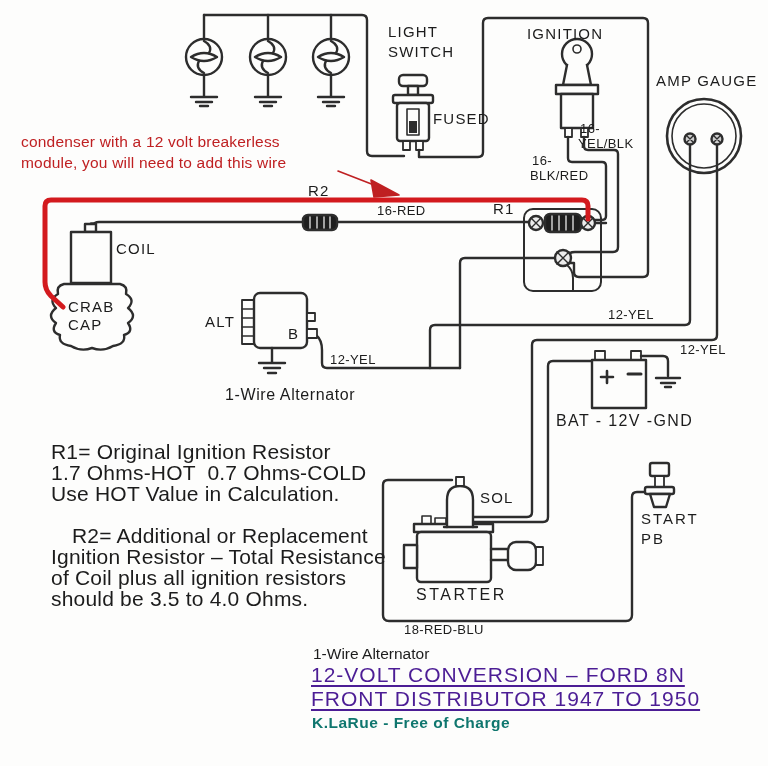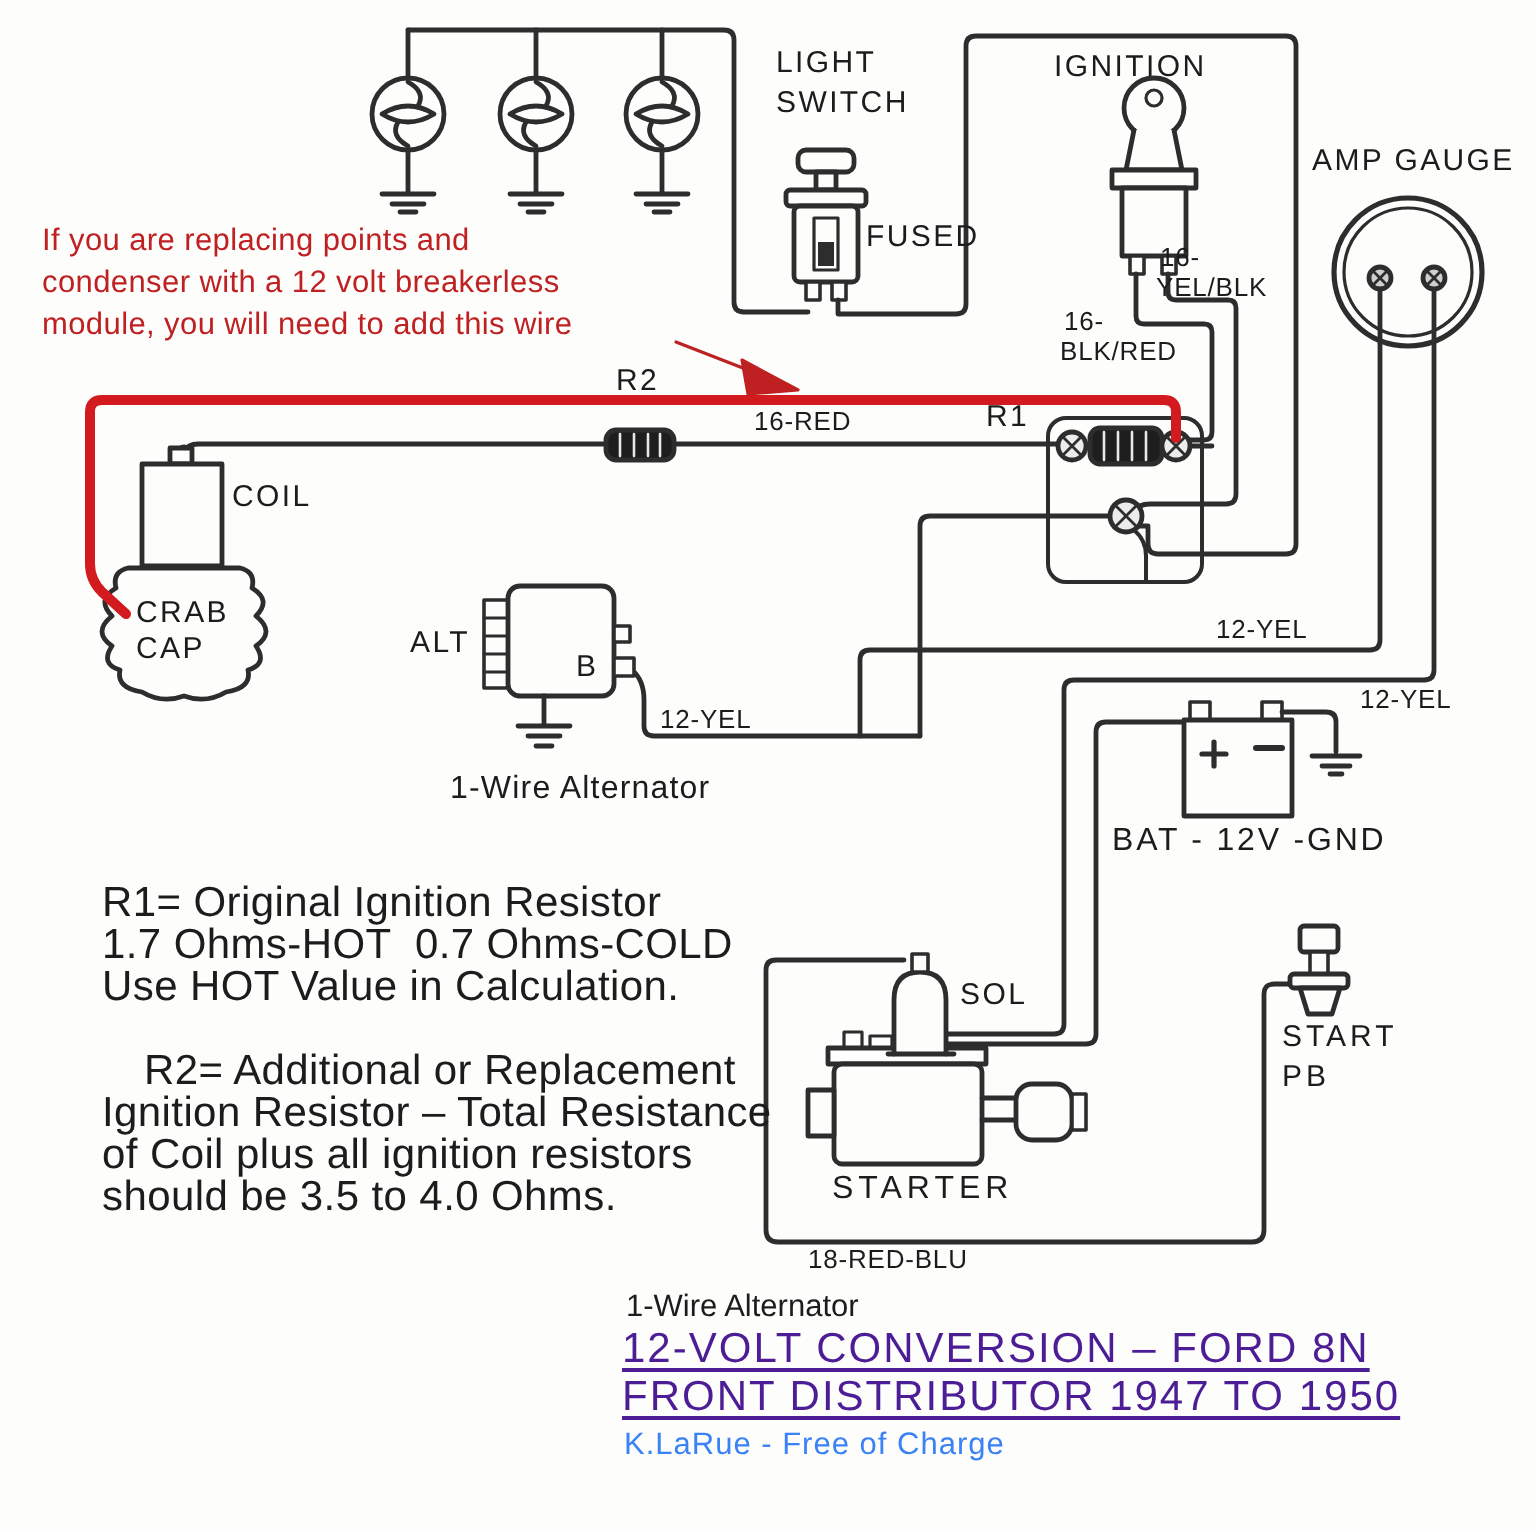--- a/index.html
+++ b/index.html
@@ -8,21 +8,21 @@
   svg{position:absolute;left:0;top:0;}
   .lbl{position:absolute;color:#1c1c1c;font-weight:normal;white-space:pre;line-height:1.12;}
   .comp{font-size:15px;letter-spacing:1.2px;}
   .wirelbl{font-size:13px;letter-spacing:.4px;}
   .red{color:#bf2022;}
   .note{font-size:21px;letter-spacing:.2px;}
   .ann{font-size:15.5px;letter-spacing:.2px;}
   .title-sub{font-size:15.5px;}
   .title-main{font-size:21px;font-weight:normal;letter-spacing:1px;color:#4c1d95;
               text-decoration:underline;text-underline-offset:3px;}
-  .credit{font-size:15.5px;font-weight:normal;color:#3b82f6;letter-spacing:.5px;}
+  .credit{font-size:15.5px;font-weight:bold;color:#0f766e;letter-spacing:.5px;}
   .ctr{text-align:left;}
 </style>
 </head>
 <body>
 
 <div class="stage">
 
 <svg width="768" height="766" viewBox="0 0 768 766">
   <g fill="none" stroke="#2d2d2d" stroke-width="2.4" stroke-linecap="round" stroke-linejoin="round">
 
@@ -172,21 +172,20 @@
     </g>
 
     <path stroke="#d31a1e" stroke-width="5" d="M588,219 V206 Q588,200 582,200 H51 Q45,200 45,206 V282 Q45,290 51,296 L63,307"></path>
     <g stroke="#bf2022" stroke-width="1.6">
       <path d="M338,171 L374,185"></path>
       <path d="M371,180 L399,195 L374,197 Z" fill="#bf2022"></path>
     </g>
   </g>
 </svg>
 
-<div class="lbl ann red" style="left:21px;top:112px;">If you are replacing points and</div>
 <div class="lbl ann red" style="left:21px;top:133px;">condenser with a 12 volt breakerless</div>
 <div class="lbl ann red" style="left:21px;top:154px;">module, you will need to add this wire</div>
 
 <div class="lbl comp" style="left:388px;top:24px;">LIGHT</div>
 <div class="lbl comp" style="left:388px;top:44px;">SWITCH</div>
 <div class="lbl comp" style="left:433px;top:111px;">FUSED</div>
 <div class="lbl comp" style="left:527px;top:26px;">IGNITION</div>
 <div class="lbl comp" style="left:656px;top:73px;">AMP GAUGE</div>
 <div class="lbl comp" style="left:116px;top:241px;">COIL</div>
 <div class="lbl comp ctr" style="left:68px;top:299px;width:48px;">CRAB</div>

